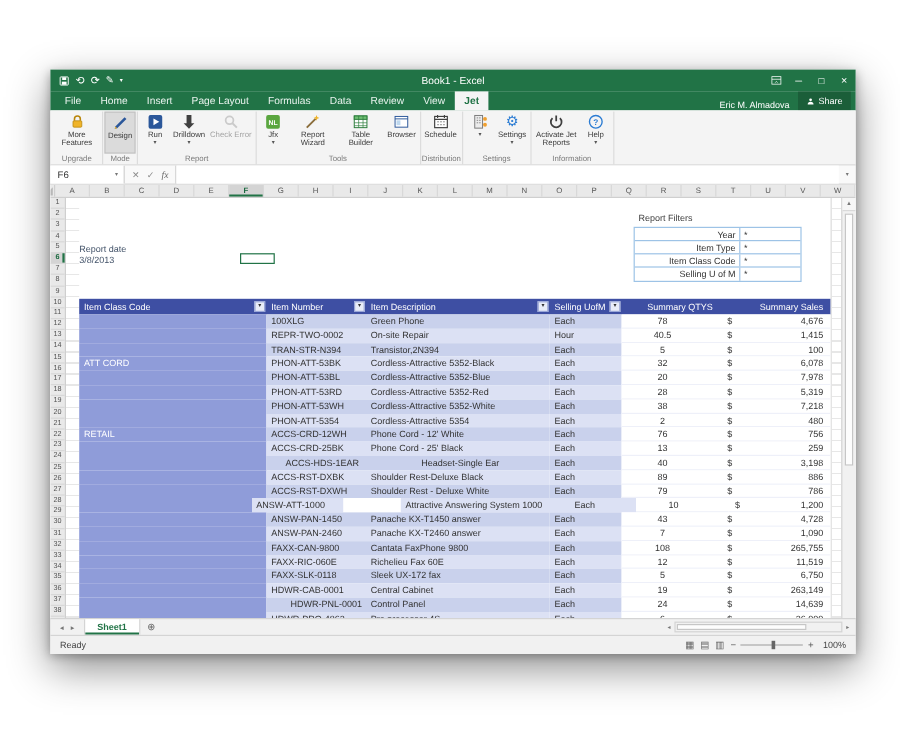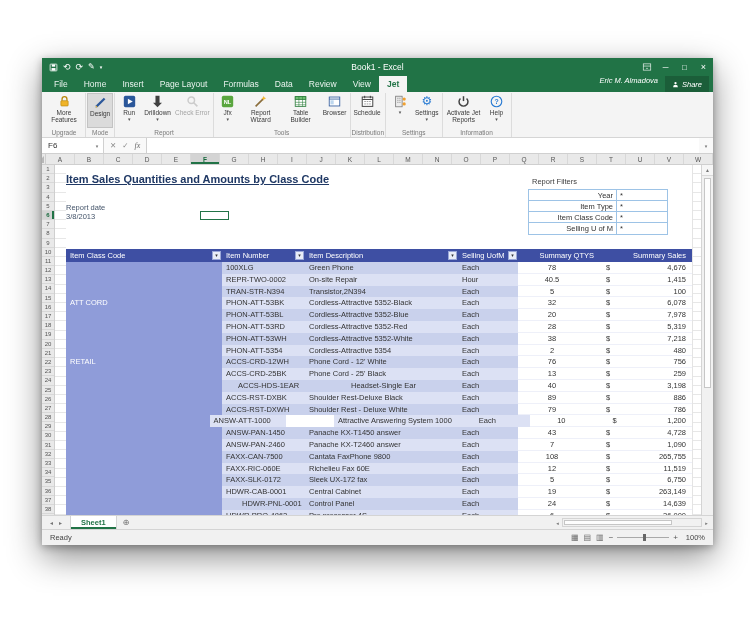--- a/index.html
+++ b/index.html
@@ -19,21 +19,21 @@
   .win-controls { margin-left:auto; display:flex; height:100%; }
   .win-controls .wbtn { width:19px; height:100%; display:flex; align-items:center; justify-content:center;
     font-size:8px; color:#fff; }
   .win-controls svg { width:10px; height:10px; }
 
   
   .tabrow { height:16px; background:#217346; display:flex; align-items:stretch; color:#e9f3ee;
     font-size:8.5px; padding-left:4px; flex:0 0 auto; }
   .rtab { padding:0 8px; display:flex; align-items:center; }
   .rtab.active { background:#f4f4f4; color:#217346; font-weight:bold; }
-  .account { margin-left:auto; display:flex; align-items:flex-start; gap:7px; padding-right:4px;font-style:italic; }
+  .account { margin-left:auto; display:flex; align-items:flex-end; gap:7px; padding-right:4px; }
   .user { font-size:7.5px; color:#fff; }
   .share { display:flex; align-items:center; gap:3px; background:rgba(0,0,0,.18); height:100%;
     padding:0 7px; font-size:7.5px; color:#fff; }
   .share svg { width:7px; height:7px; }
 
   
   .ribbon { height:46px; background:#f4f4f4; border-bottom:1px solid #d5d5d5; display:flex;
     padding:1px 0 0 1px; flex:0 0 auto; }
   .rgroup { display:flex; flex-direction:column; border-right:1px solid #dcdcdc; padding:0 1px; }
   .rbuttons { display:flex; flex:1; align-items:stretch; }
@@ -464,21 +464,20 @@
         <div class="rownum">34</div>
         <div class="rownum">35</div>
         <div class="rownum">36</div>
         <div class="rownum">37</div>
         <div class="rownum">38</div>
       </div>
 
     <div class="grid">
       <div class="report-bg"></div>
 
-      <div class="rpt-title">Item Sales Quantities and Amounts by Class Code</div>
       <div class="rpt-datelabel">Report date</div>
       <div class="rpt-date">3/8/2013</div>
       <div class="selcell"></div>
 
       <div class="filters-title">Report Filters</div>
       <div class="filters" id="filters">
           <div class="frow">
             <div class="flabel">Year</div>
             <div class="fval">*</div>
           </div>
@@ -693,21 +692,21 @@
               <div class="jc band" style="background: rgb(220, 225, 244); width: 153px;">Panache KX-T2460 answer</div>
               <div class="jc band" style="background: rgb(220, 225, 244); width: 60px;">Each</div>
               <div class="jc qty" style="width: 82px;">7</div>
               <div class="jc sales" style="width: 92px;">
                 <span>$</span>
                 <span>1,090</span>
               </div>
             </div>
             <div class="jrow">
               <div class="jc cls" style="width: 156px;"></div>
-              <div class="jc band" style="background: rgb(201, 209, 236); width: 83px;">FAXX-CAN-7500</div>
+              <div class="jc band" style="background: rgb(201, 209, 236); width: 83px;">FAXX-CAN-9800</div>
               <div class="jc band" style="background: rgb(201, 209, 236); width: 153px;">Cantata FaxPhone 9800</div>
               <div class="jc band" style="background: rgb(201, 209, 236); width: 60px;">Each</div>
               <div class="jc qty" style="width: 82px;">108</div>
               <div class="jc sales" style="width: 92px;">
                 <span>$</span>
                 <span>265,755</span>
               </div>
             </div>
             <div class="jrow">
               <div class="jc cls" style="width: 156px;"></div>
@@ -715,21 +714,21 @@
               <div class="jc band" style="background: rgb(220, 225, 244); width: 153px;">Richelieu Fax 60E</div>
               <div class="jc band" style="background: rgb(220, 225, 244); width: 60px;">Each</div>
               <div class="jc qty" style="width: 82px;">12</div>
               <div class="jc sales" style="width: 92px;">
                 <span>$</span>
                 <span>11,519</span>
               </div>
             </div>
             <div class="jrow">
               <div class="jc cls" style="width: 156px;"></div>
-              <div class="jc band" style="background: rgb(201, 209, 236); width: 83px;">FAXX-SLK-0172</div>
+              <div class="jc band" style="background: rgb(201, 209, 236); width: 83px;">FAXX-SLK-0118</div>
               <div class="jc band" style="background: rgb(201, 209, 236); width: 153px;">Sleek UX-172 fax</div>
               <div class="jc band" style="background: rgb(201, 209, 236); width: 60px;">Each</div>
               <div class="jc qty" style="width: 82px;">5</div>
               <div class="jc sales" style="width: 92px;">
                 <span>$</span>
                 <span>6,750</span>
               </div>
             </div>
             <div class="jrow">
               <div class="jc cls" style="width: 156px;"></div>

